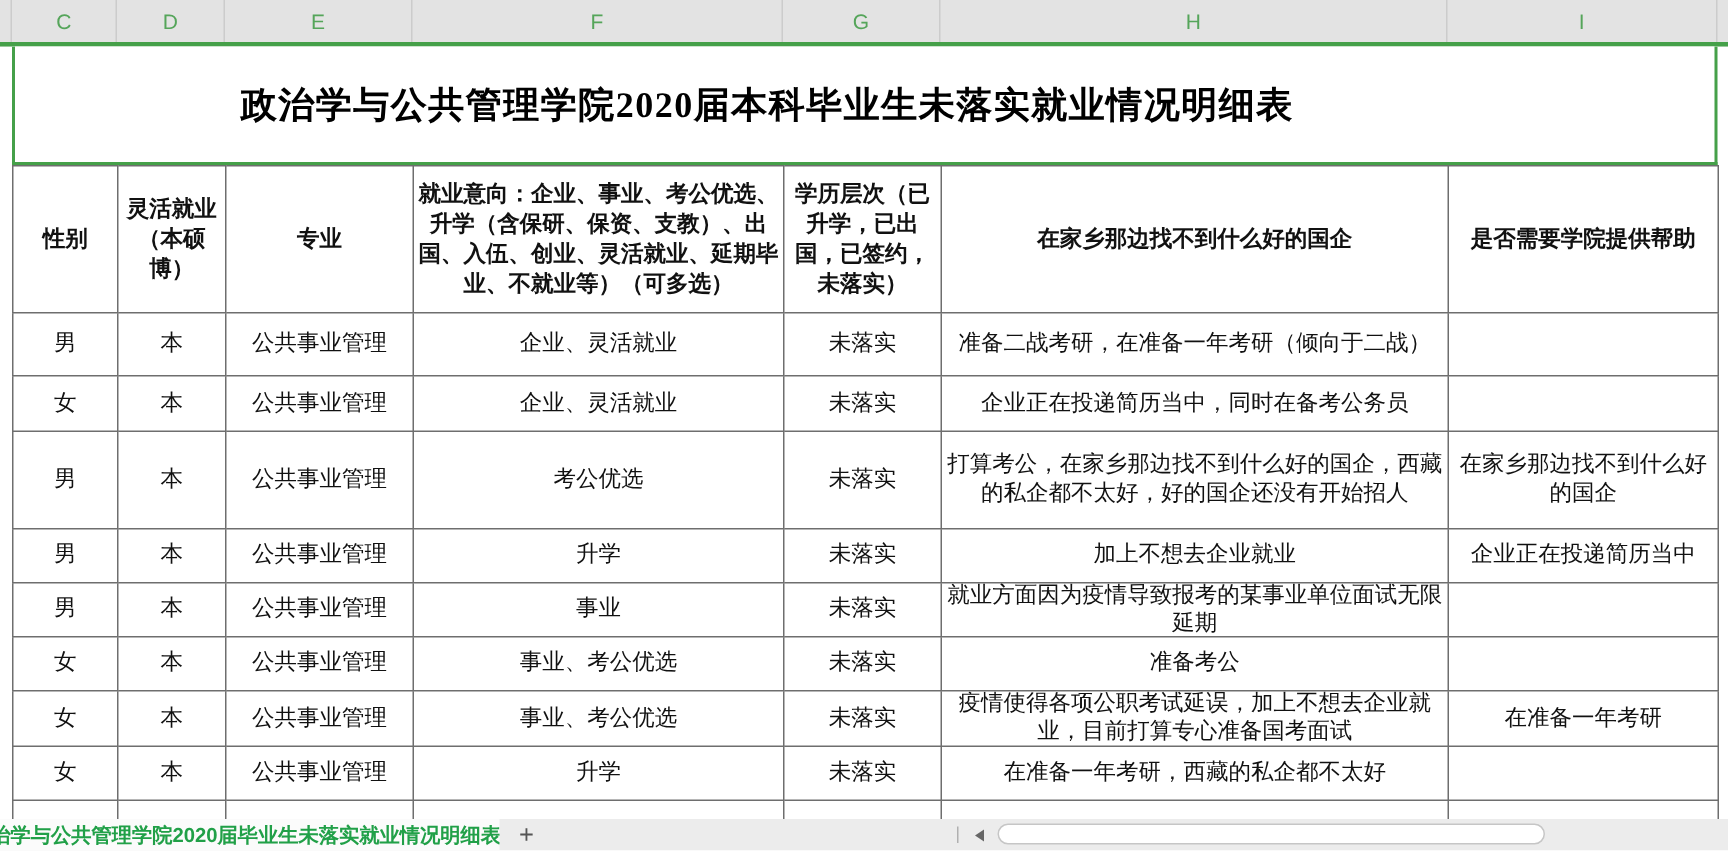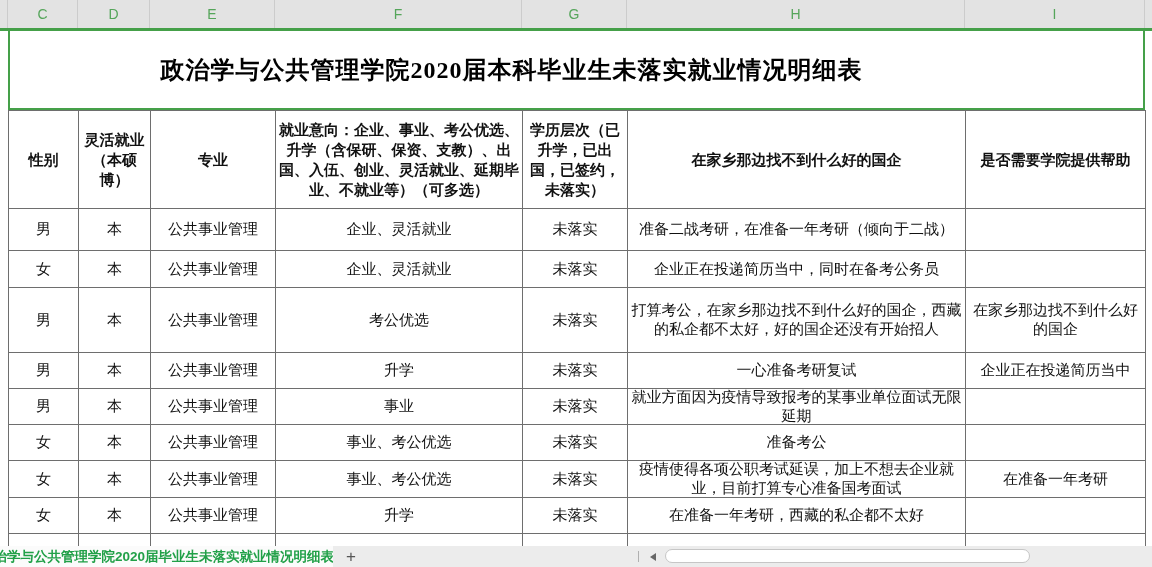--- a/index.html
+++ b/index.html
@@ -250,21 +250,21 @@
             <span>升学</span>
           </div>
         </td>
         <td>
           <div class="cv" style="height:35px">
             <span>未落实</span>
           </div>
         </td>
         <td>
           <div class="cv" style="height:35px">
-            <span>一心准备考研复试</span>
+            <span>加上不想去企业就业</span>
           </div>
         </td>
         <td>
           <div class="cv" style="height:35px">
             <span>企业正在投递简历当中</span>
           </div>
         </td>
       </tr>
       <tr style="height: 36px;">
         <td>

